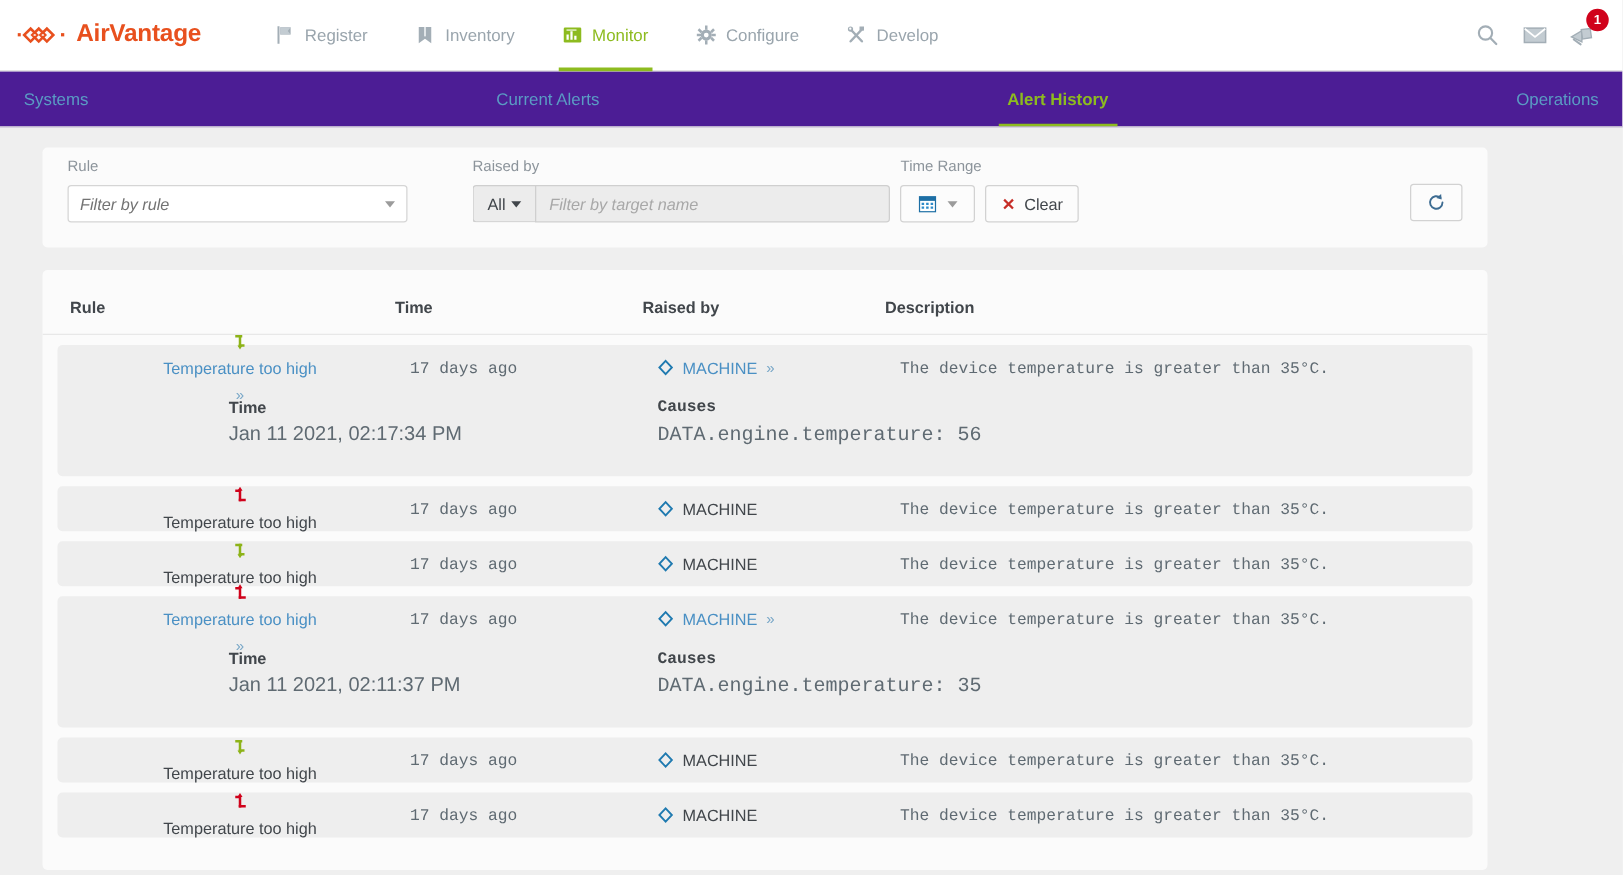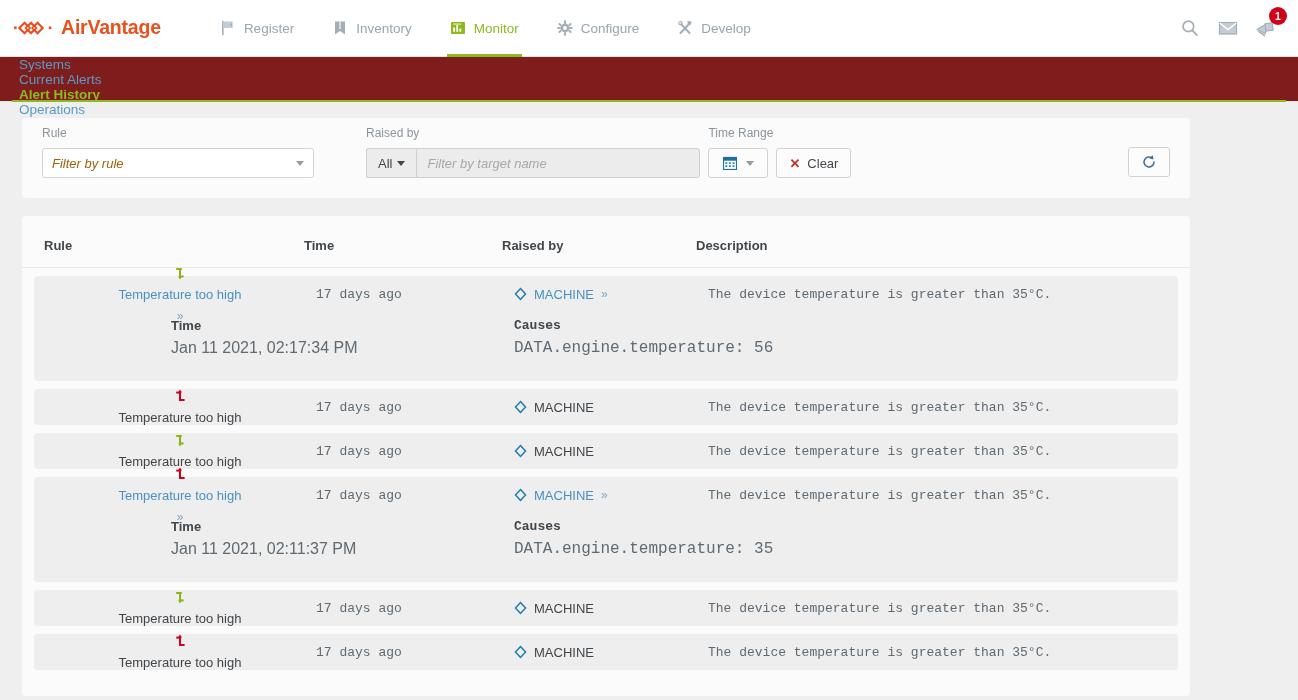--- a/index.html
+++ b/index.html
@@ -79,27 +79,26 @@
     font-size: 10.5px;
     font-weight: bold;
     line-height: 18px;
     text-align: center;
     padding: 0 4px;
   }
 
   
   .subtabs {
     height: 45px;
-    background: #7f1d1d;
+    background: #4c1d95;
     border-bottom: 1px solid #e2e2e2;
     display: flex;
     align-items: stretch;
-    justify-content: flex-start;
+    justify-content: space-between;
     gap: 0;
-    flex-direction: column;
   }
   .subtab {
     display: flex;
     align-items: center;
     padding: 0 19px;
     color: #5a9bc4;
     font-size: 13.5px;
     cursor: pointer;
     position: relative;
     text-decoration: none;
@@ -109,21 +108,21 @@
   .subtab.active::after {
     content: "";
     position: absolute;
     left: 12px; right: 12px; bottom: 0;
     height: 2px;
     background: #8dbb1f;
   }
 
   
   .page {
-    padding: 16px 0 0 0;
+    padding: 16px 0 0 12px;
     background: #efefef;
     height: calc(700px - 103px);
     overflow: hidden;
   }
   .panel {
     background: #fbfbfb;
     border-radius: 4px;
     margin: 0 108px 0 22px;
   }
 
@@ -144,21 +143,21 @@
   }
   .sel-rule {
     width: 272px; height: 30px;
     background: #ffffff;
     border: 1px solid #d5d5d5;
     border-radius: 3px;
     display: flex;
     align-items: center;
     padding: 0 9px;
     font-size: 13px;
-    color: #a16207;
+    color: #737373;
     font-style: italic;
     cursor: pointer;
     position: relative;
   }
   .caret-down {
     width: 0; height: 0;
     border-left: 4.5px solid transparent;
     border-right: 4.5px solid transparent;
     border-top: 5px solid #9b9b9b;
     margin-left: auto;

